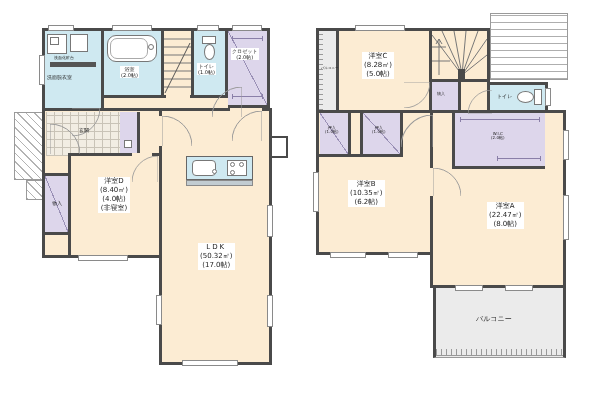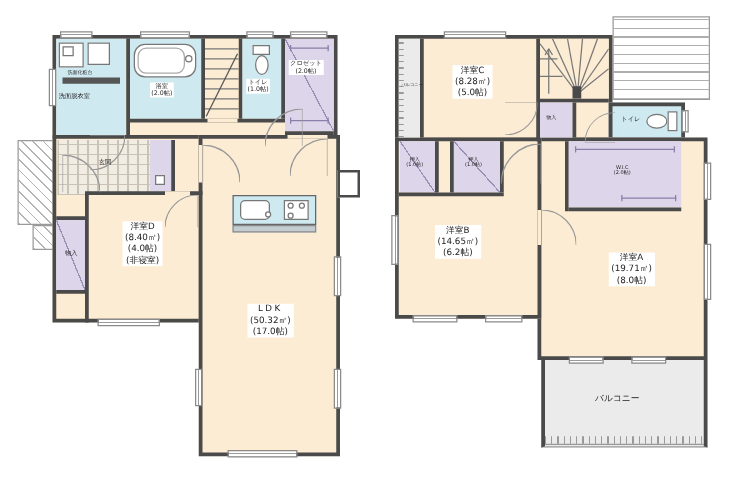--- a/index.html
+++ b/index.html
@@ -282,24 +282,24 @@
     <div class="lbl micro" style="left:372px;top:126px;">
       <div>押入</div>
       <div>(1.0帖)</div>
     </div>
     <div class="lbl micro" style="left:491px;top:132px;">
       <div>W.I.C</div>
       <div>(2.0帖)</div>
     </div>
     <div class="lbl" style="left:348px;top:180px;">
       <div>洋室B</div>
-      <div>(14.65㎡)</div>
+      <div>(10.35㎡)</div>
       <div>(6.2帖)</div>
     </div>
     <div class="lbl" style="left:487px;top:202px;">
       <div>洋室A</div>
-      <div>(19.71㎡)</div>
+      <div>(22.47㎡)</div>
       <div>(8.0帖)</div>
     </div>
     <div class="lbl" style="left:474px;top:315px;background:transparent;">バルコニー</div>
   </div>
 
 </div>
 
 </body></html>

